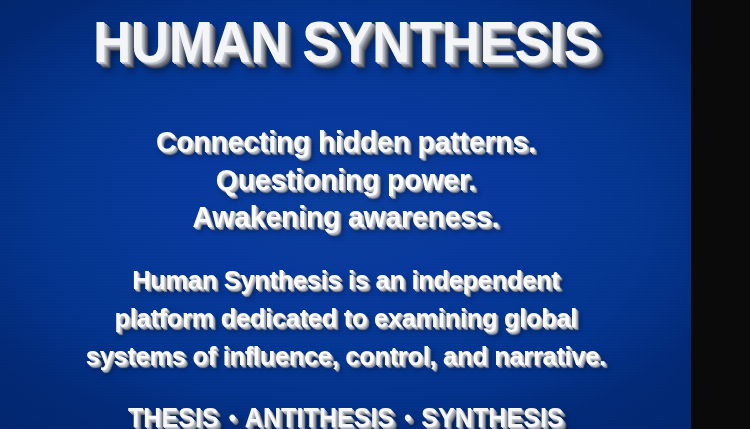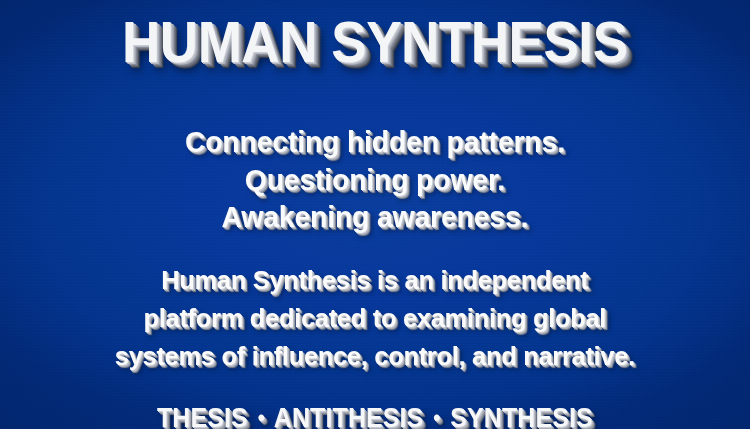--- a/index.html
+++ b/index.html
@@ -3,21 +3,21 @@
 <meta charset="utf-8">
 <style>
   html, body {
     margin: 0;
     padding: 0;
     background: #0a0a0a;
   }
 
   #banner {
     position: relative;
-    width: 750px;
+    width: 691px;
     height: 429px;
     overflow: hidden;
     background: #4c1d95;
     font-family: "Liberation Sans", "DejaVu Sans", sans-serif;
     -webkit-font-smoothing: antialiased;
   }
 
   
   #bg-base {
     position: absolute;

